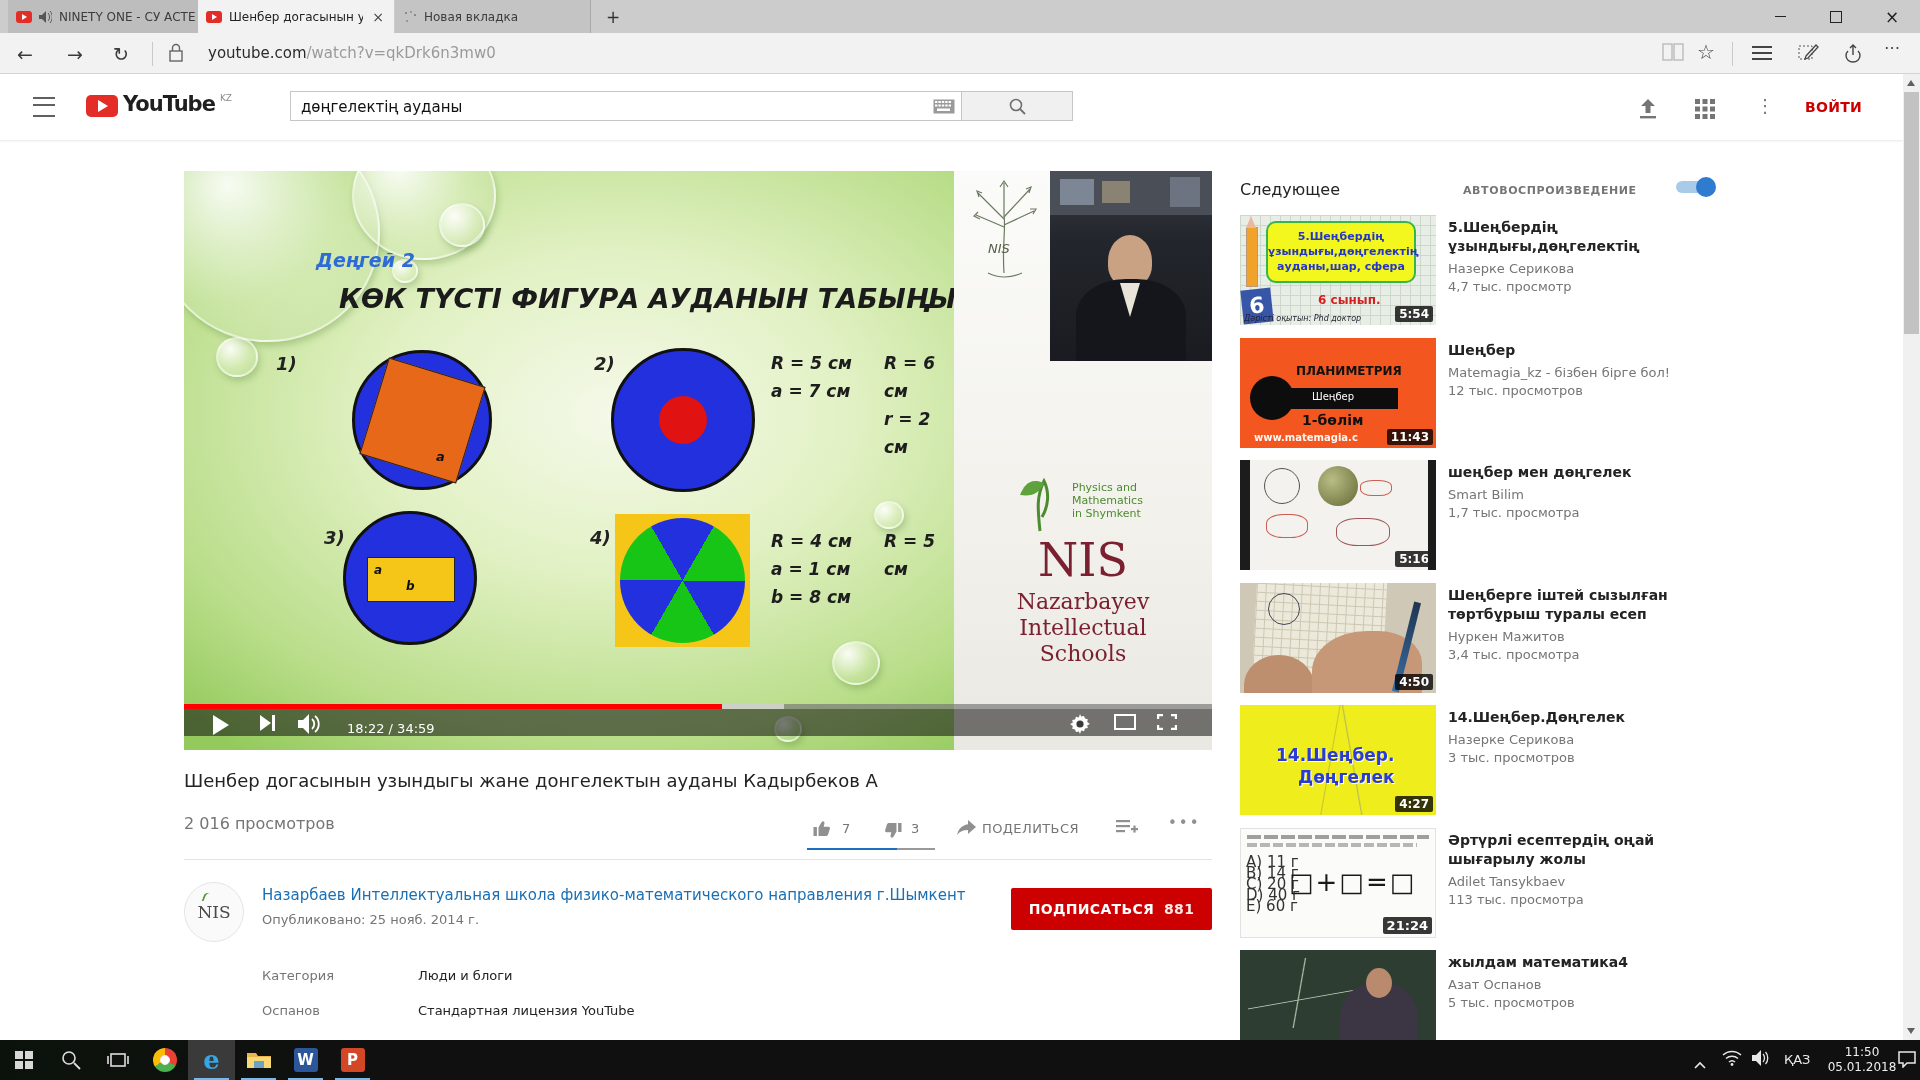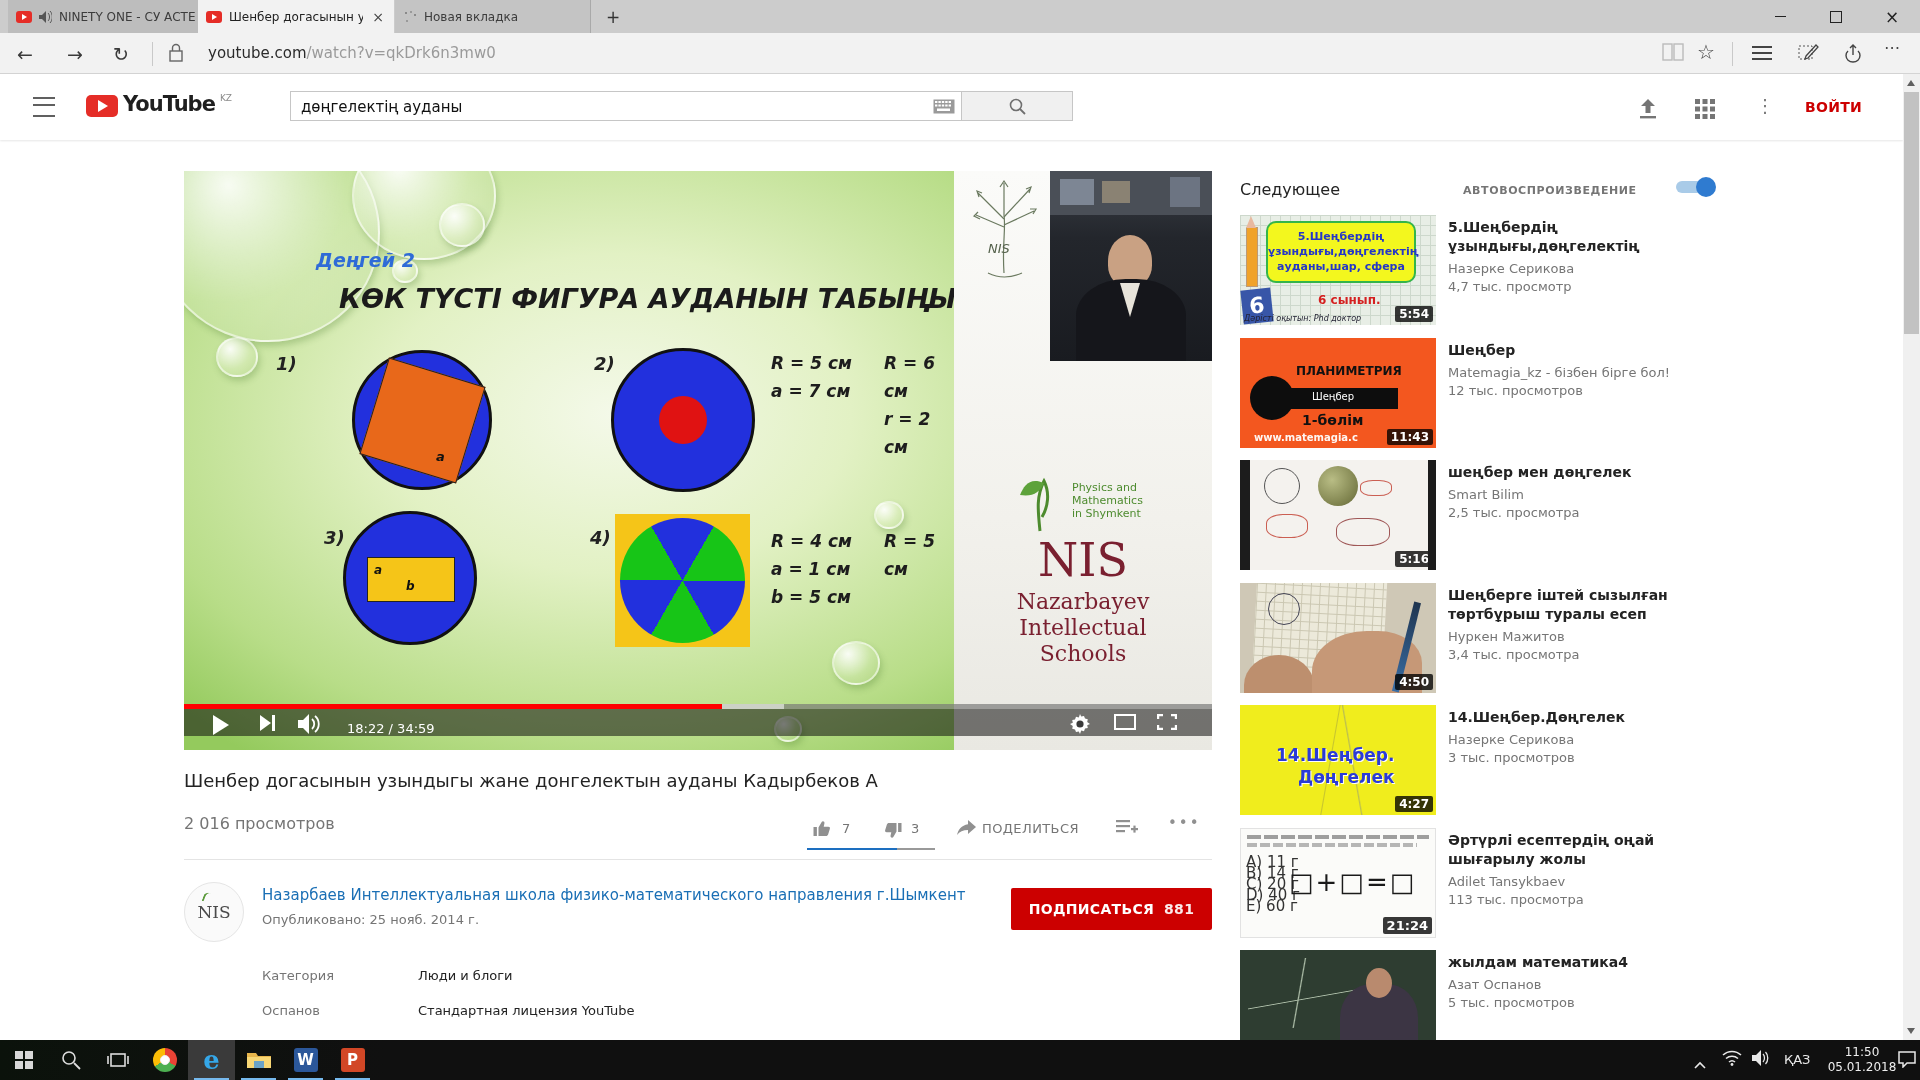--- a/index.html
+++ b/index.html
@@ -310,21 +310,21 @@
       <div class="abs figlab" style="left:700px;top:178px;">R = 6 см
 r = 2 см</div>
 
       <div class="abs fignum" style="left:140px;top:356px;">3)</div>
       <div class="abs bluecirc" style="left:159px;top:340px;width:134px;height:134px;"></div>
       <div class="abs" style="left:183px;top:386px;width:86px;height:43px;background:#f5c518;border:1px solid #222;"></div>
       <div class="abs" style="left:190px;top:392px;font-size:12px;font-weight:bold;font-style:italic;color:#111;">a</div>
       <div class="abs" style="left:222px;top:408px;font-size:12px;font-weight:bold;font-style:italic;color:#111;">b</div>
       <div class="abs figlab" style="left:587px;top:356px;">R = 4 см
 a = 1 см
-b = 5 см</div>
+b = 8 см</div>
 
       <div class="abs fignum" style="left:406px;top:356px;">4)</div>
       <div class="abs" style="left:431px;top:343px;width:135px;height:133px;background:#f5c518;">
         <div style="position:absolute;left:5px;top:4px;width:125px;height:125px;border-radius:50%;background:conic-gradient(from 330deg,#2230dd 0 60deg,#17c517 60deg 120deg,#2230dd 120deg 180deg,#17c517 180deg 240deg,#2230dd 240deg 300deg,#17c517 300deg 360deg);"></div>
       </div>
       <div class="abs figlab" style="left:700px;top:356px;">R = 5 см</div>
     </div>
 
     <div class="abs rightcol">
       <svg class="abs" style="left:4px;top:4px;" width="92" height="116" viewBox="0 0 92 116">
@@ -499,21 +499,21 @@
     <span class="circ"></span>
       <span class="coin"></span>
     <span class="scrib" style="left:26px;top:54px;width:40px;height:22px;"></span>
     <span class="scrib" style="left:96px;top:58px;width:52px;height:26px;border-color:#8a3030;"></span>
     <span class="scrib" style="left:120px;top:20px;width:30px;height:14px;"></span>
     <span class="dur">5:16</span>
   </div>
   <div class="abs s-text" style="top:463px;">
     <div class="s-title">шеңбер мен дөңгелек</div>
     <div class="s-ch">Smart Bilim</div>
-    <div class="s-views">2,5 тыс. просмотра</div>
+    <div class="s-views">1,7 тыс. просмотра</div>
   </div>
 
   <div class="abs thumb t4" style="top:583px;">
     <span class="paper"></span>
       <span class="sk"></span>
       <span class="hand2"></span>
       <span class="hand"></span>
       <span class="pen"></span>
     <span class="dur">4:50</span>
   </div>

